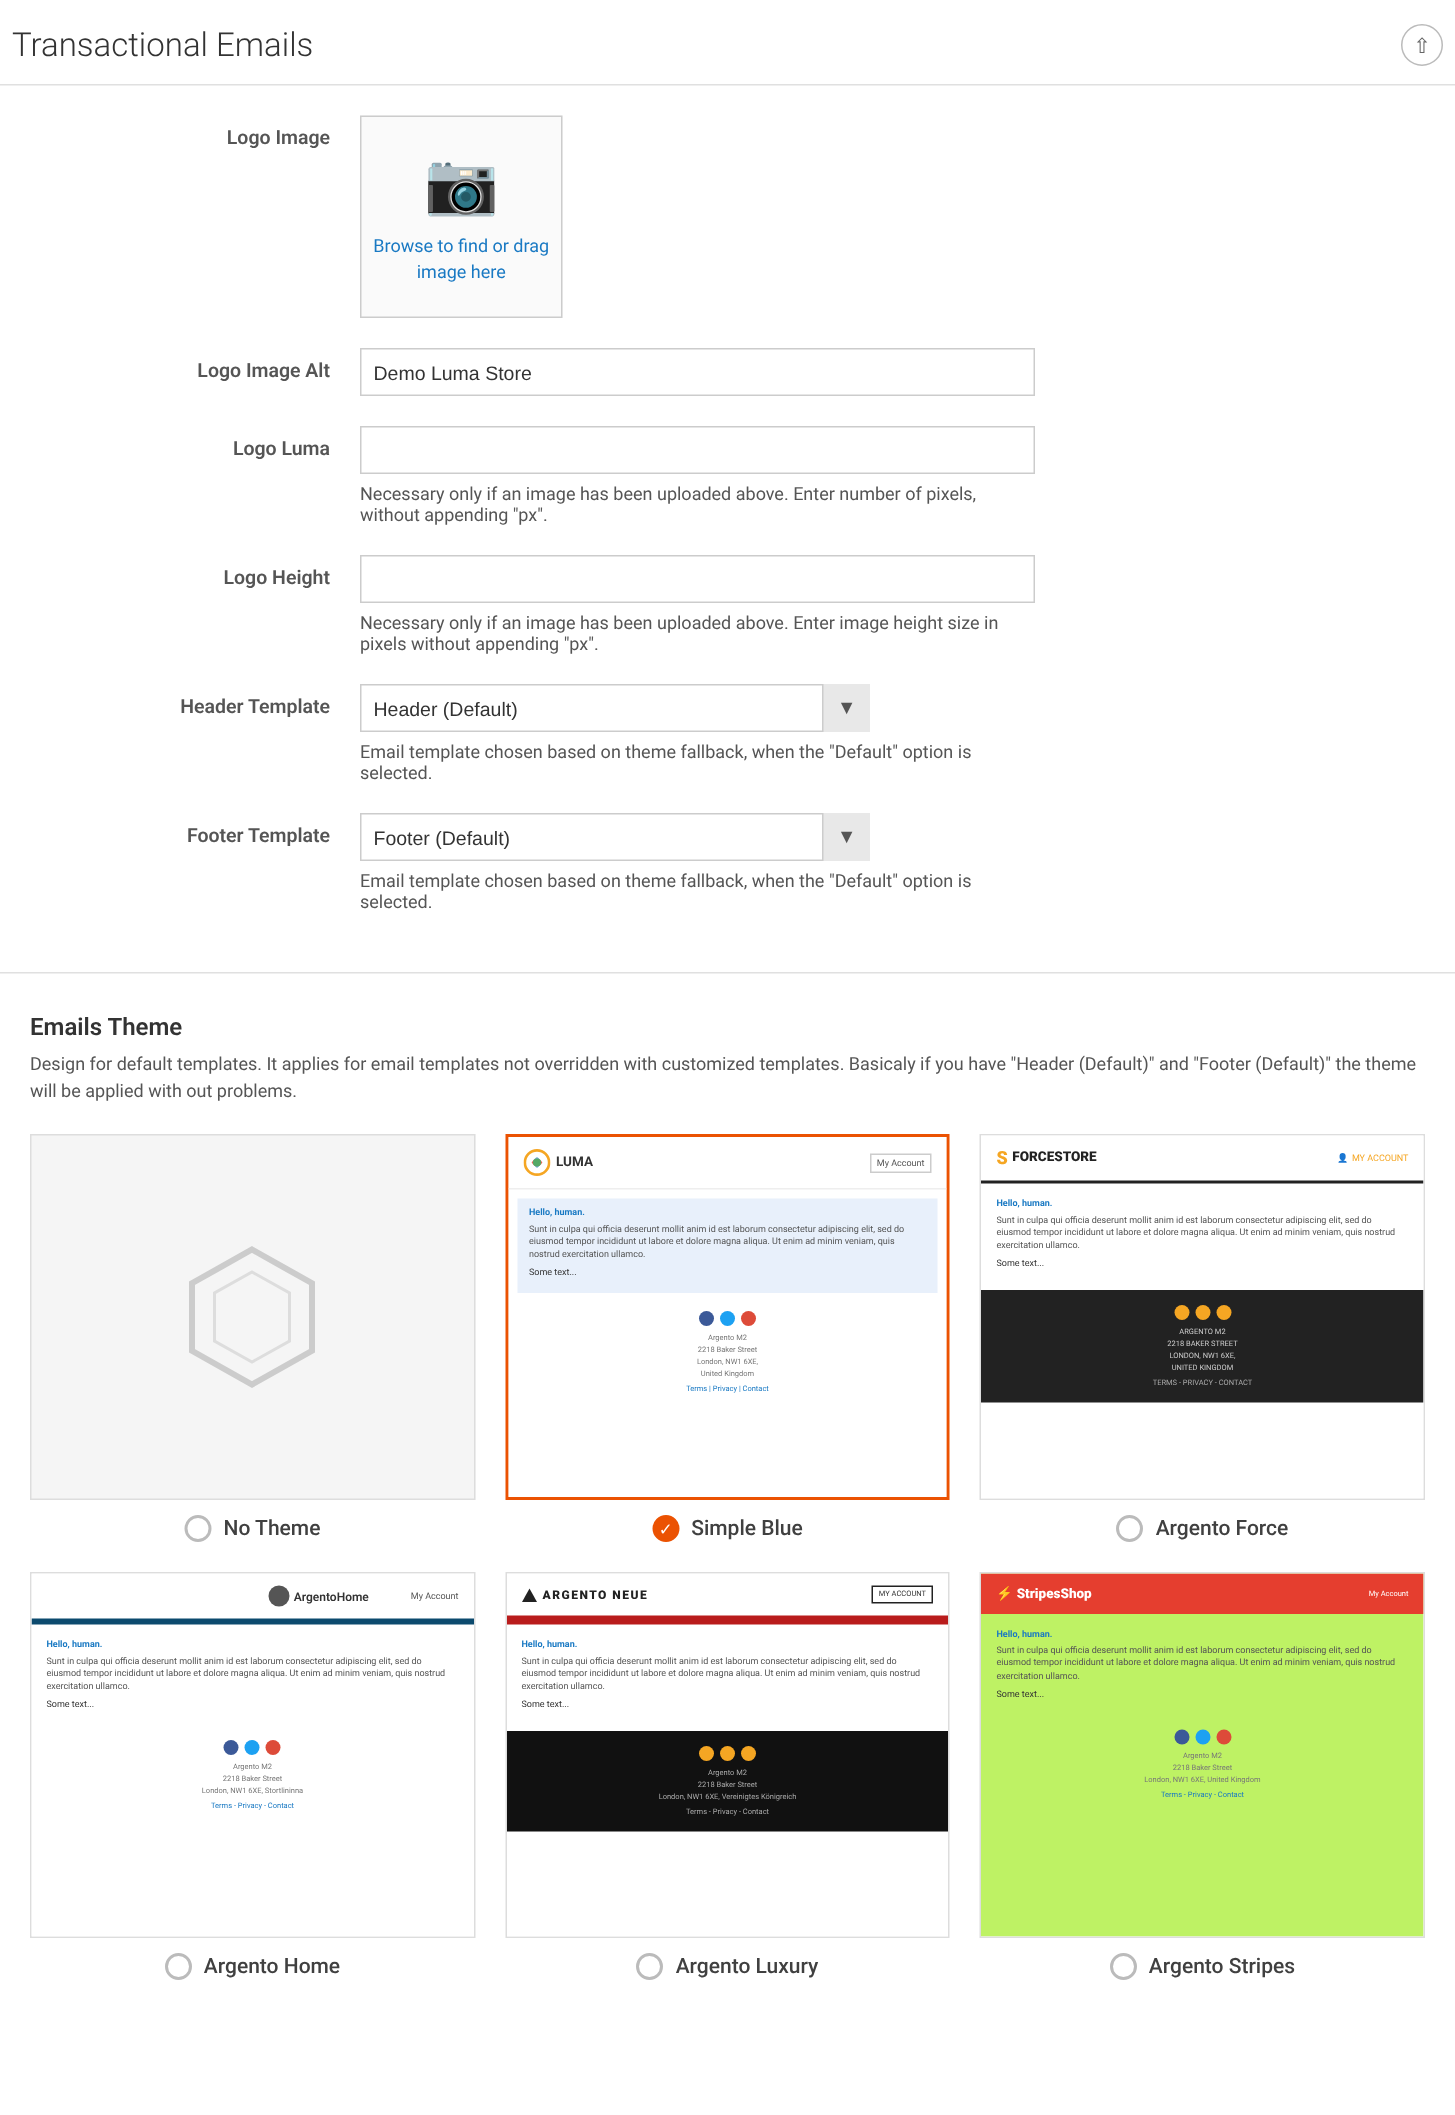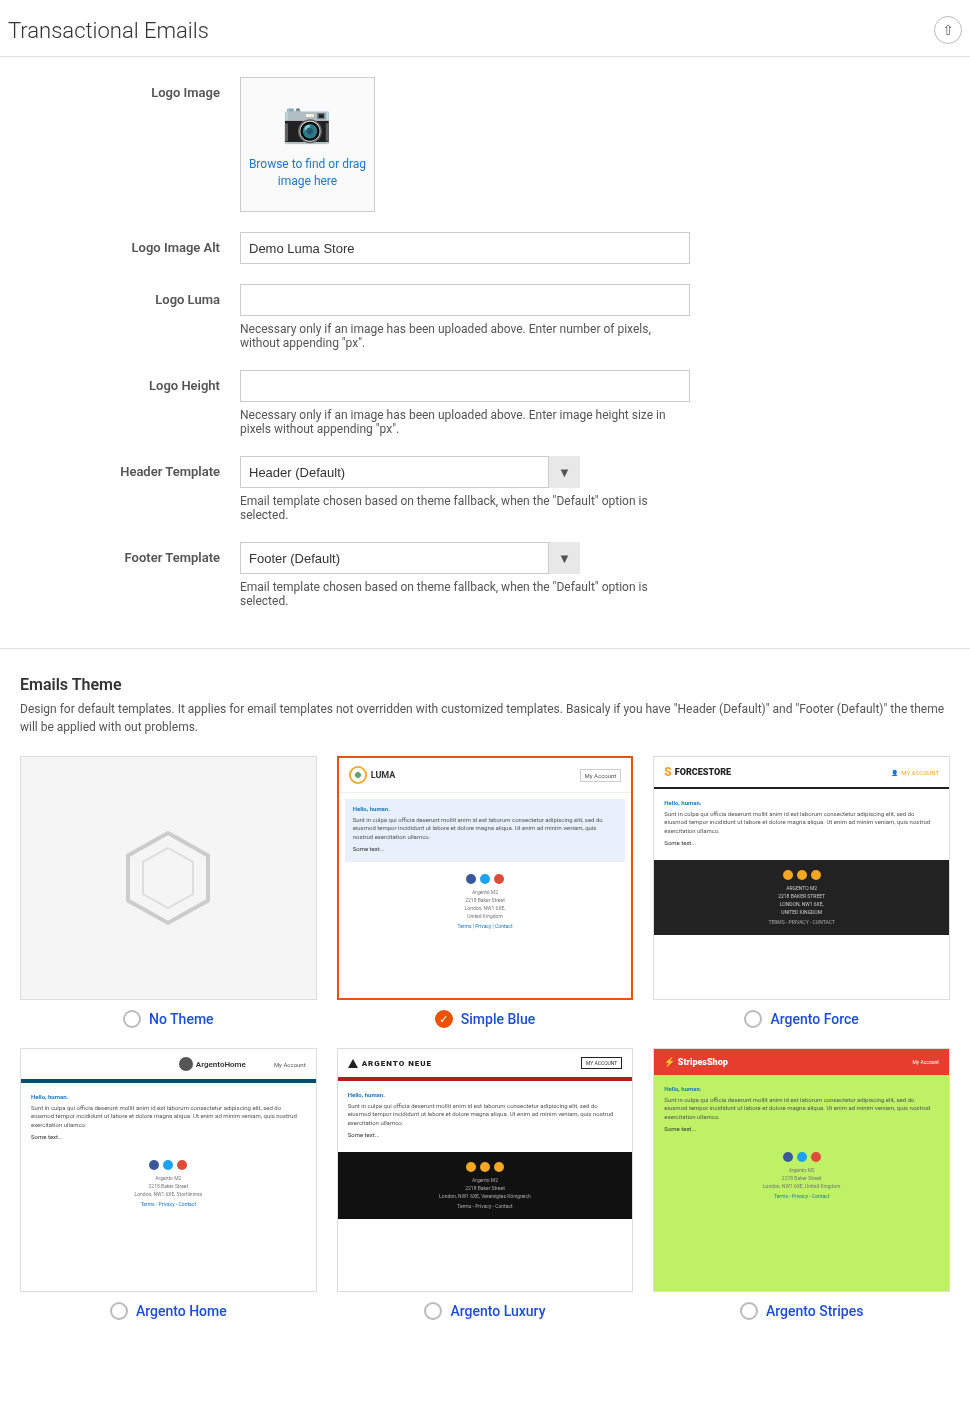--- a/index.html
+++ b/index.html
@@ -213,21 +213,21 @@
 
     .theme-radio.selected::after {
       content: '✓';
       color: #fff;
       font-size: 11px;
     }
 
     .theme-name {
       font-size: 14px;
       font-weight: 500;
-      color: #1d4ed8;
+      color: #404040;
     }
 
     
     .no-theme-preview {
       display: flex;
       align-items: center;
       justify-content: center;
       height: 100%;
     }
 
@@ -382,21 +382,21 @@
     
     .email-preview-luxury {
       background: #fff;
       height: 100%;
     }
 
     .ep-header-luxury {
       padding: 8px 10px;
       display: flex;
       justify-content: space-between;
-      border-bottom: 4px solid #b91c1c;
+      border-bottom: 6px solid #b91c1c;
       gap: 28px;
     }
 
     .ep-logo-luxury {
       font-size: 8px;
       font-weight: 900;
       color: #222;
       text-transform: uppercase;
       letter-spacing: 1px;
       display: flex;

